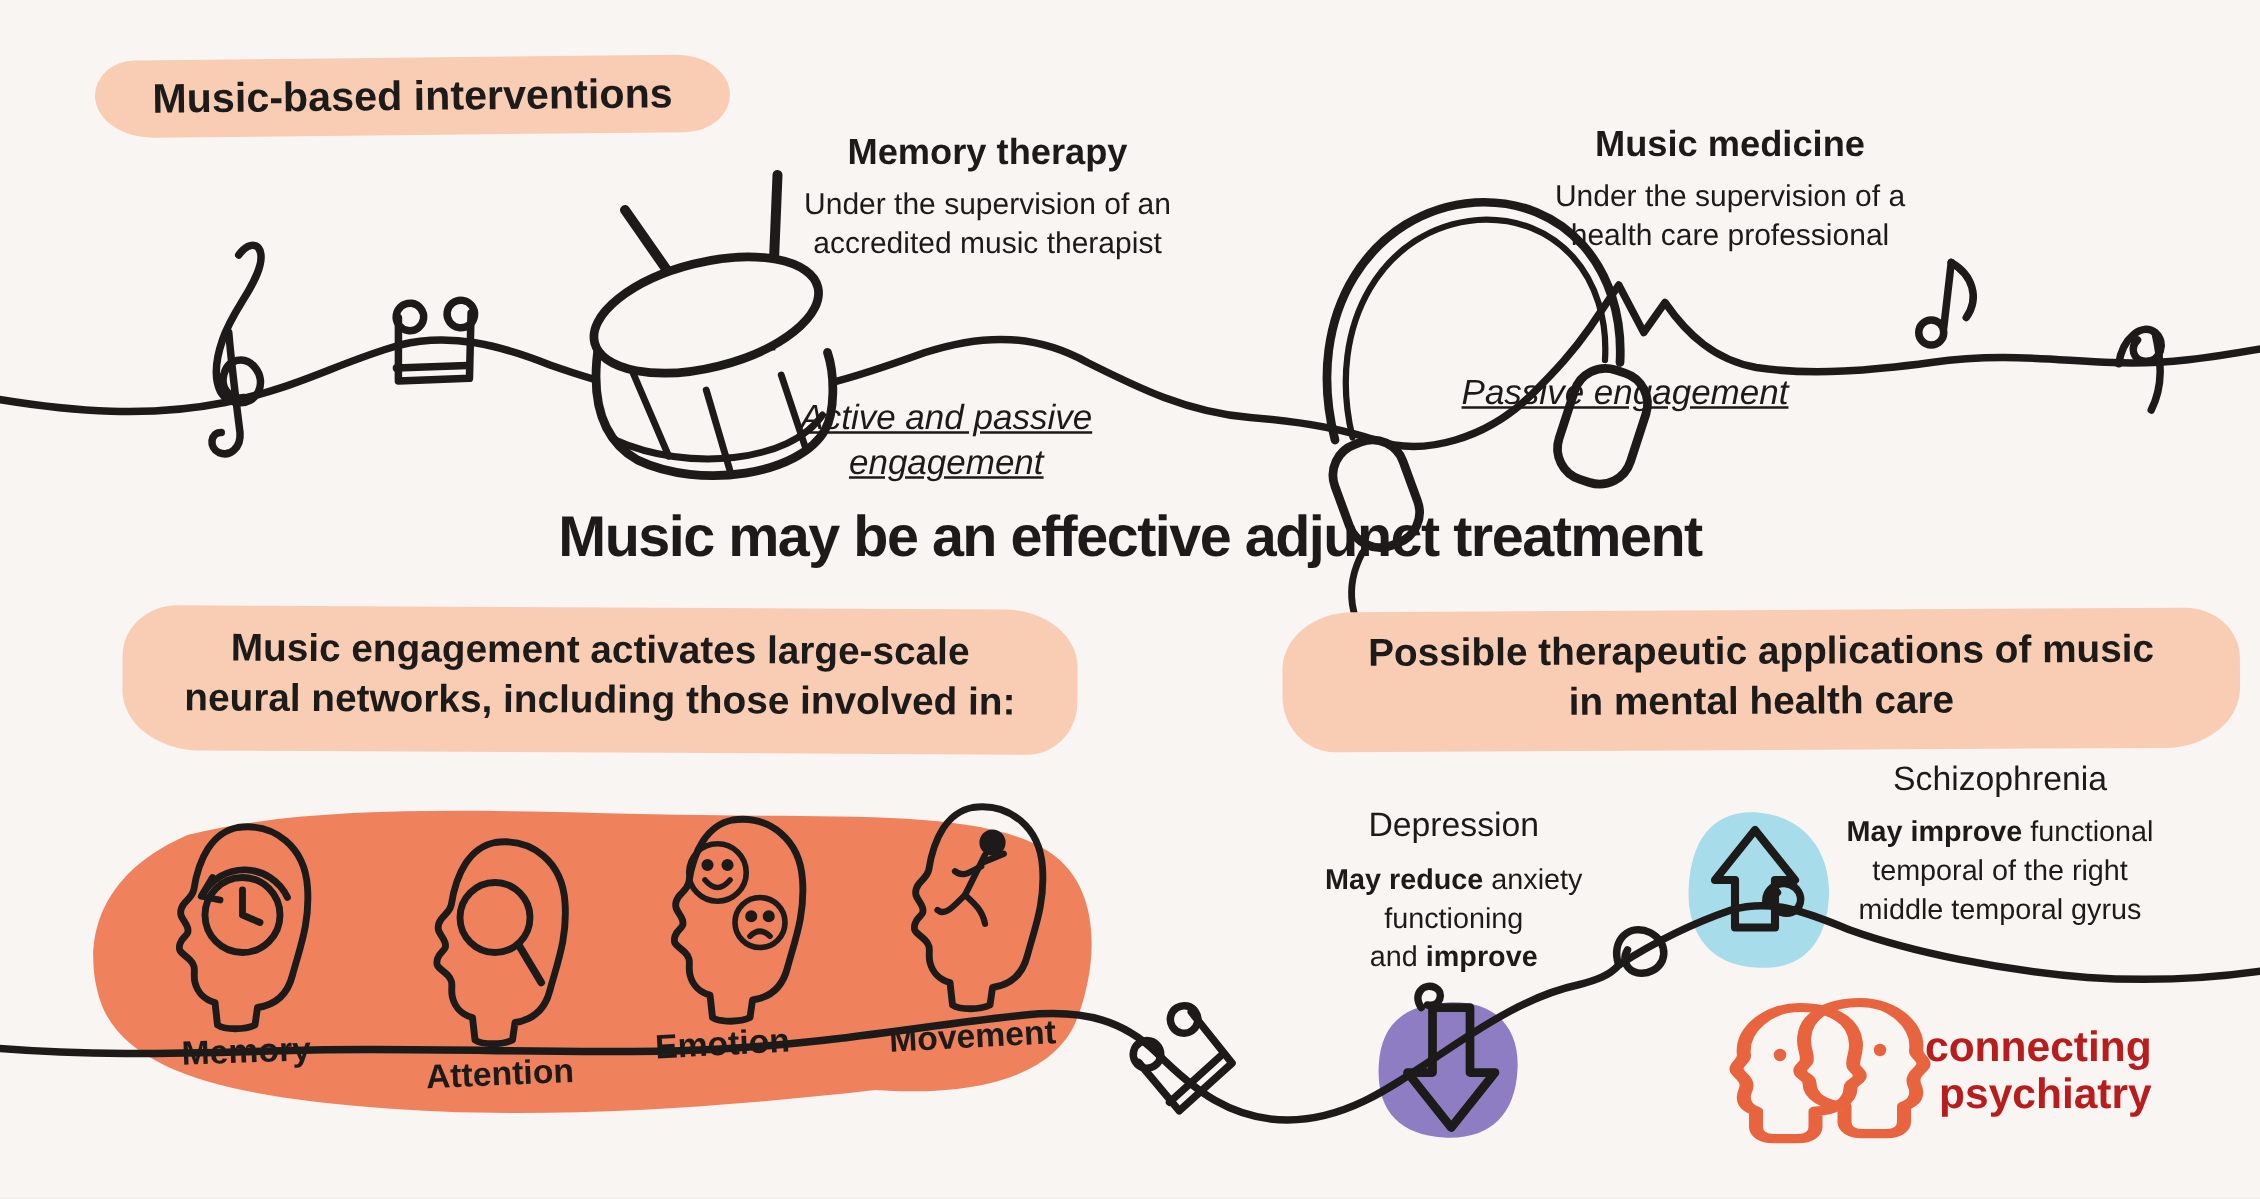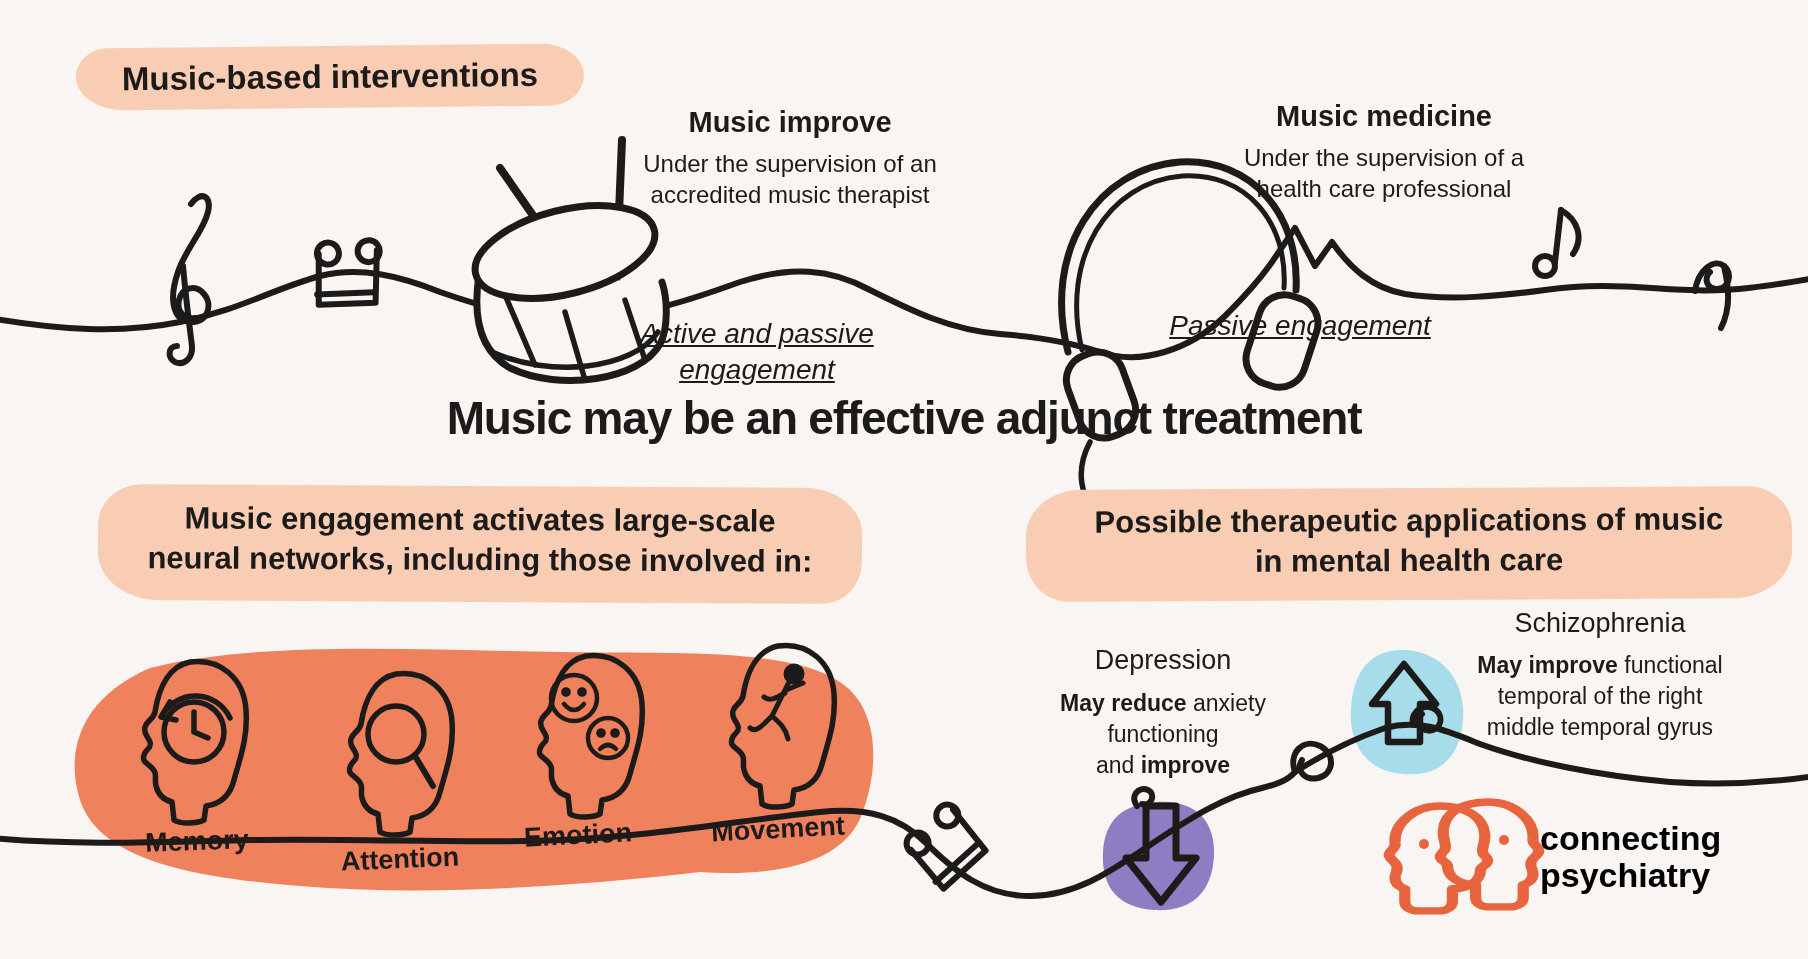--- a/index.html
+++ b/index.html
@@ -14,21 +14,21 @@
   .blob-text{width:100%;text-align:center;font-weight:700;color:#1d1b1a;}
   .blob-text span{display:block;}
   .title{font-weight:700;font-size:29px;white-space:nowrap;}
   .sub{font-size:24px;line-height:1.3;}
   .ital{font-style:italic;font-size:28px;line-height:1.3;text-decoration:underline;}
   .headline{font-weight:700;font-size:46px;letter-spacing:-1.2px;white-space:nowrap;}
   .cond-title{font-weight:400;font-size:27px;white-space:nowrap;}
   .cond-body{font-size:23px;line-height:1.34;}
   .cond-body .b{font-weight:700;}
   .netlabel{font-weight:700;font-size:27px;white-space:nowrap;}
-  .logo-text{font-weight:700;font-size:34px;line-height:1.08;color:#000000;text-align:left;}
+  .logo-text{font-weight:700;font-size:34px;line-height:1.08;color:#b91c1c;text-align:right;}
   svg{position:absolute;left:0;top:0;}
 </style>
 </head>
 <body>
 
 <div id="stage">
 
   <svg width="1808" height="959" viewBox="0 0 1808 959">
 
     <g>
@@ -167,29 +167,29 @@
         <circle cx="1424" cy="844" r="5" fill="#e8643f" stroke="none"></circle>
         <circle cx="1504" cy="840" r="5" fill="#e8643f" stroke="none"></circle>
       </g>
     </g>
   </svg>
 
   <div class="blob" style="left:76px;top:46px;width:508px;height:62px;border-radius:34px 46px 38px 50px / 30px 34px 32px 36px;transform:rotate(-0.6deg);">
     <div class="blob-text" style="font-size:33px;line-height:62px;">Music-based interventions</div>
   </div>
 
-  <div class="abs ctr title" style="left:790px;top:106px;">Music improve</div>
+  <div class="abs ctr title" style="left:790px;top:106px;">Memory therapy</div>
   <div class="abs ctr sub" style="left:790px;top:148px;width:312px;">Under the supervision of an accredited music therapist</div>
   <div class="abs ctr ital" style="left:757px;top:316px;width:240px;">Active and passive engagement</div>
 
   <div class="abs ctr title" style="left:1384px;top:100px;">Music medicine</div>
   <div class="abs ctr sub" style="left:1384px;top:142px;width:300px;">Under the supervision of a health care professional</div>
-  <div class="abs ctr ital" style="left:1300px;top:308px;white-space:nowrap;text-align:right;">Passive engagement</div>
-
-  <div class="abs ctr headline" style="left:904px;top:391px;">Music may be an effective adjunct treatment</div>
+  <div class="abs ctr ital" style="left:1300px;top:296px;white-space:nowrap;text-align:right;">Passive engagement</div>
+
+  <div class="abs ctr headline" style="left:904px;top:402px;">Music may be an effective adjunct treatment</div>
 
   <div class="blob" style="left:98px;top:486px;width:764px;height:116px;border-radius:44px 58px 40px 62px / 40px 46px 42px 48px;transform:rotate(0.3deg);">
     <div class="blob-text" style="font-size:31px;line-height:1.28;padding-top:14px;">
       <span>Music engagement activates large-scale</span>
       <span>neural networks, including those involved in:</span>
     </div>
   </div>
 
   <div class="blob" style="left:1026px;top:488px;width:766px;height:112px;border-radius:56px 44px 60px 42px / 46px 40px 48px 44px;transform:rotate(-0.3deg);">
     <div class="blob-text" style="font-size:31px;line-height:1.28;padding-top:13px;">

